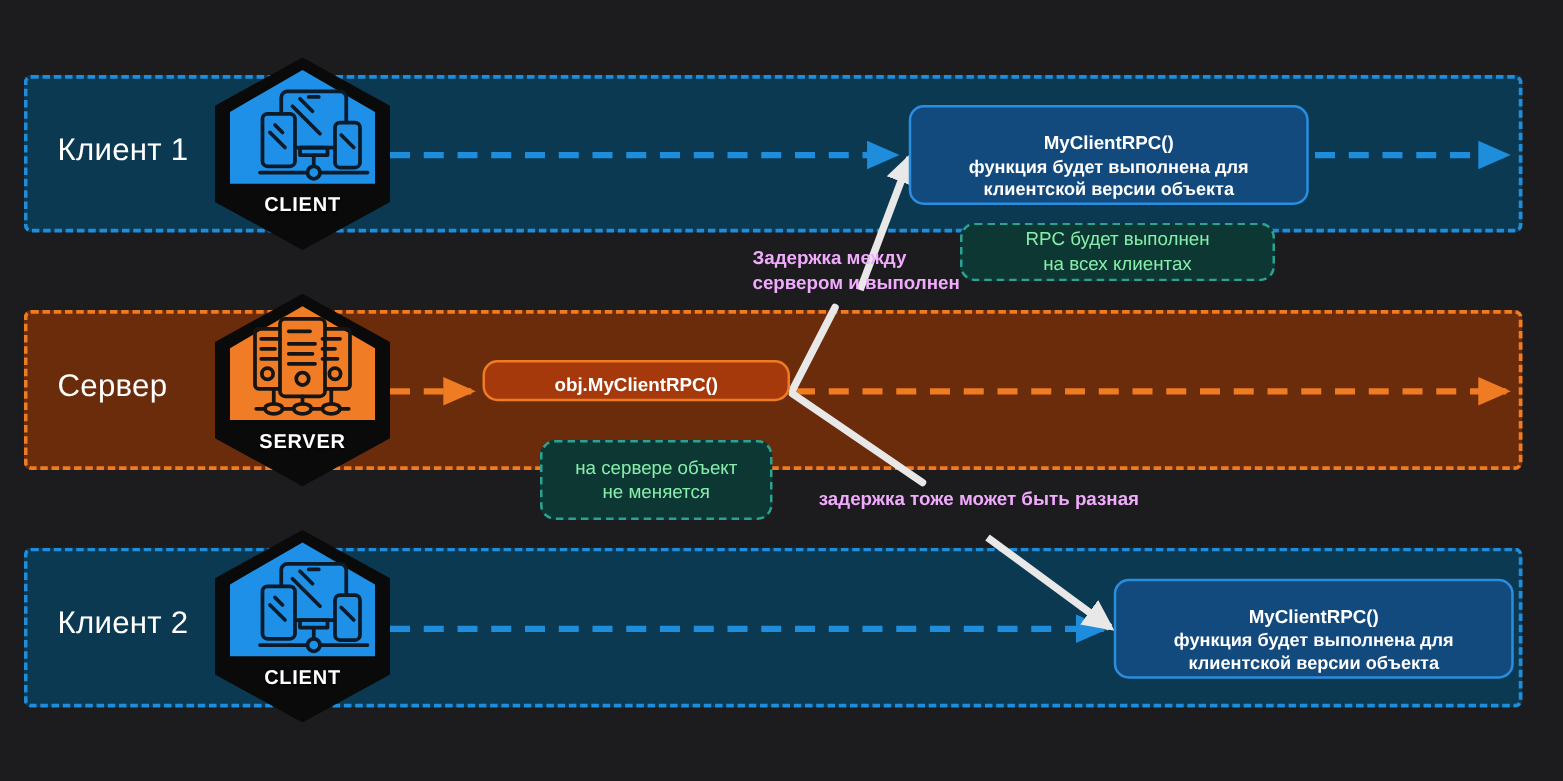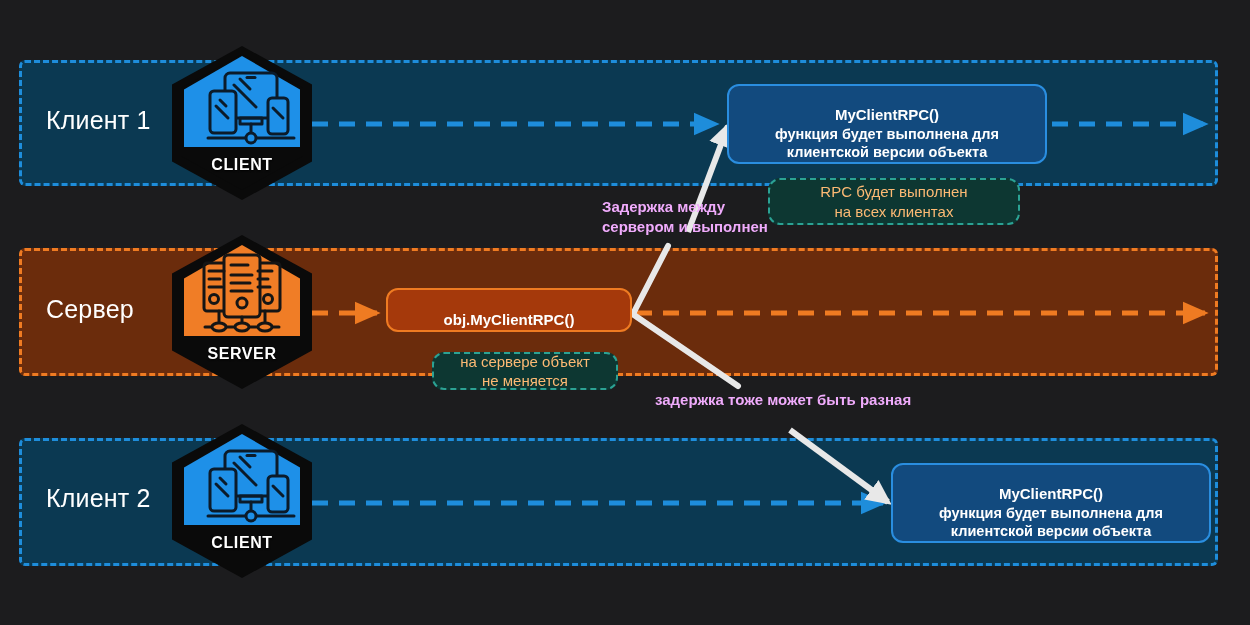--- a/index.html
+++ b/index.html
@@ -42,32 +42,32 @@
   .rpcbox{
     position:absolute;box-sizing:border-box;border-radius:12px;
     display:flex;flex-direction:column;align-items:center;justify-content:flex-end;
     text-align:center;color:#fff;line-height:1.28;
   }
   .rpcbox .ttl{font-weight:bold;font-size:15px;margin-bottom:1px;}
   .rpcbox .sub{font-size:14.5px;font-weight:bold;}
   .rpc-client{background:#124a7e;border:2px solid #2a8ee0;}
   .rpc-server{background:#a5390b;border:2px solid #ef7b22;}
   #rpc-c1{left:727px;top:84px;width:320px;height:80px;}
-  #rpc-srv{left:386px;top:288px;width:246px;height:44px;}
+  #rpc-srv{left:386px;top:288px;width:246px;height:33px;}
   #rpc-c2{left:891px;top:463px;width:320px;height:80px;}
 
   
   .note{
     position:absolute;box-sizing:border-box;border-radius:12px;
     background:#0d3732;border:2px dashed #2ba294;
     display:flex;align-items:center;justify-content:center;text-align:center;
-    color:#fdba74;font-size:15px;line-height:1.3;
+    color:#86efac;font-size:15px;line-height:1.3;
   }
   #note-clients{left:768px;top:178px;width:252px;height:47px;}
-  #note-server {left:432px;top:352px;width:186px;height:38px;}
+  #note-server {left:432px;top:352px;width:186px;height:64px;}
 
   
   #overlay{position:absolute;left:0;top:0;width:1250px;height:625px;pointer-events:none;}
 
   
   .anno{
     position:absolute;color:#f0abfc;font-size:15px;line-height:1.3;
     text-align:left;white-space:nowrap;font-weight:bold;
   }
   #anno-latency{left:602px;top:197px;}

